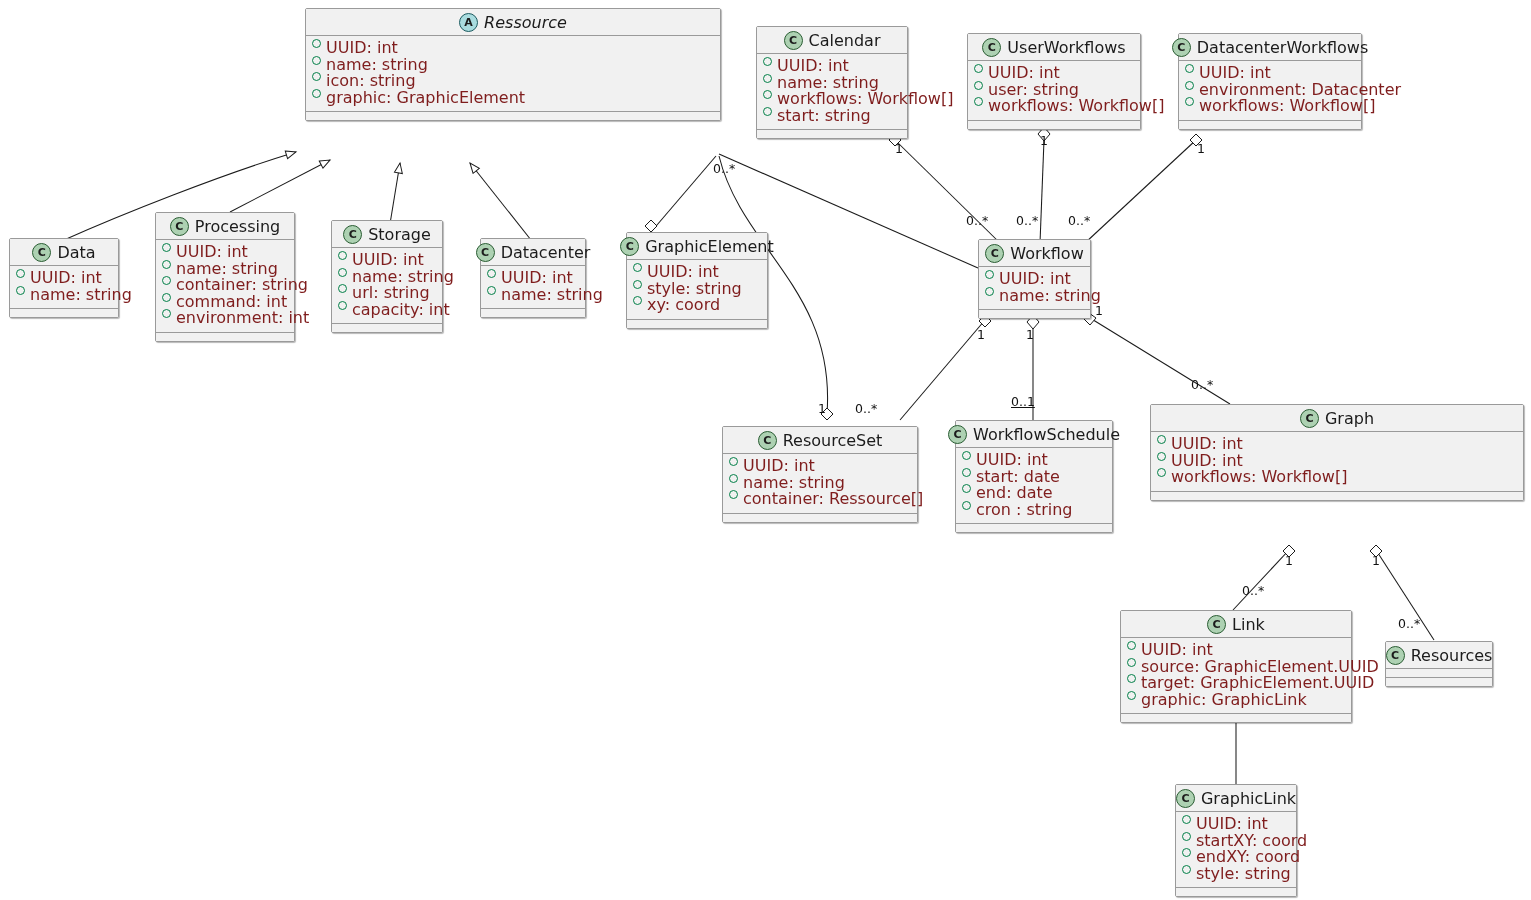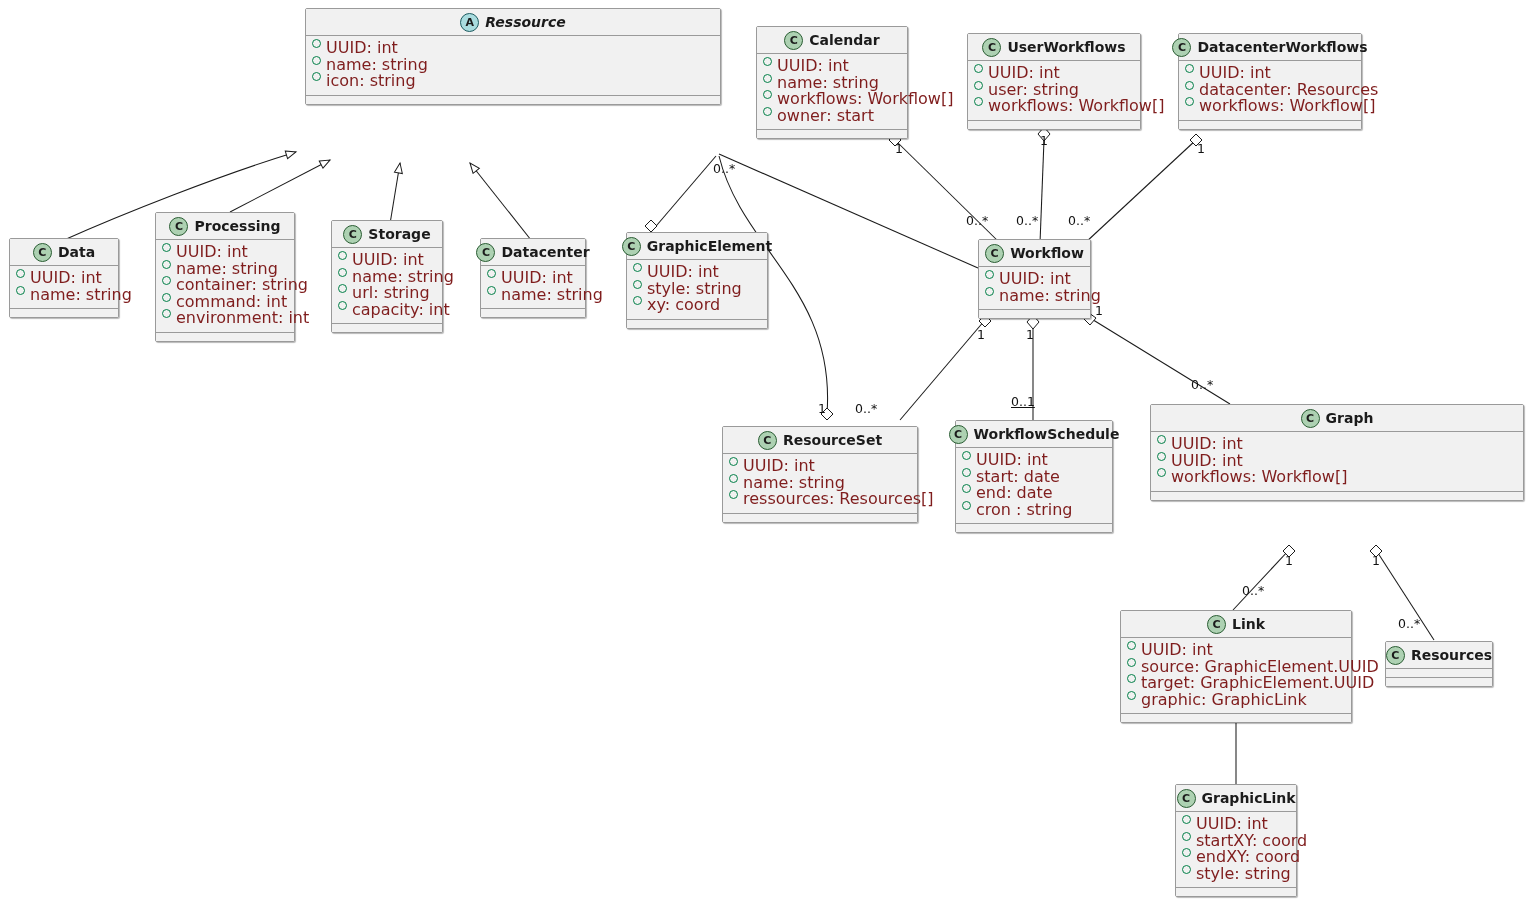--- a/index.html
+++ b/index.html
@@ -57,24 +57,23 @@
   }
   .stereo-circle.c {
     background: #ADD1B2;
     border: 1px solid #2A5D33;
   }
   .stereo-circle.a {
     background: #A9DCDF;
     border: 1px solid #1C5B60;
   }
   .uml-title {
-    font-size: 14px;
+    font-size: 16px;
     color: #1B1B1B;
     white-space: nowrap;
-    font-weight: bold;
   }
   .uml-title.abstract {
     font-style: italic;
   }
   .uml-attrs {
     box-sizing: border-box;
     padding: 4px 6px 5px 6px;
     border-bottom: 1px solid #9A9A9A;
     background: #F1F1F1;
   }
@@ -179,20 +178,24 @@
           <span>UUID: int</span>
         </div>
       <div class="attr">
           <span class="vis-dot"></span>
           <span>name: string</span>
         </div>
       <div class="attr">
           <span class="vis-dot"></span>
           <span>icon: string</span>
         </div>
+      <div class="attr">
+          <span class="vis-dot"></span>
+          <span>graphic: GraphicElement</span>
+        </div>
     </div>
     <div class="uml-footer"></div>
   </div>
 
   <div class="uml-class" style="left:9px; top:238px; width:110px;">
     <div class="uml-header">
       <span class="stereo-circle c">C</span>
       <span class="uml-title">Data</span>
     </div>
     <div class="uml-attrs">
@@ -317,21 +320,21 @@
       <div class="attr">
           <span class="vis-dot"></span>
           <span>name: string</span>
         </div>
       <div class="attr">
           <span class="vis-dot"></span>
           <span>workflows: Workflow[]</span>
         </div>
       <div class="attr">
           <span class="vis-dot"></span>
-          <span>owner: start</span>
+          <span>start: string</span>
         </div>
     </div>
     <div class="uml-footer"></div>
   </div>
 
   <div class="uml-class" style="left:967px; top:33px; width:174px;">
     <div class="uml-header">
       <span class="stereo-circle c">C</span>
       <span class="uml-title">UserWorkflows</span>
     </div>
@@ -357,21 +360,21 @@
       <span class="stereo-circle c">C</span>
       <span class="uml-title">DatacenterWorkflows</span>
     </div>
     <div class="uml-attrs">
       <div class="attr">
           <span class="vis-dot"></span>
           <span>UUID: int</span>
         </div>
       <div class="attr">
           <span class="vis-dot"></span>
-          <span>datacenter: Resources</span>
+          <span>environment: Datacenter</span>
         </div>
       <div class="attr">
           <span class="vis-dot"></span>
           <span>workflows: Workflow[]</span>
         </div>
     </div>
     <div class="uml-footer"></div>
   </div>
 
   <div class="uml-class" style="left:978px; top:239px; width:113px;">
@@ -401,21 +404,21 @@
       <div class="attr">
           <span class="vis-dot"></span>
           <span>UUID: int</span>
         </div>
       <div class="attr">
           <span class="vis-dot"></span>
           <span>name: string</span>
         </div>
       <div class="attr">
           <span class="vis-dot"></span>
-          <span>ressources: Resources[]</span>
+          <span>container: Ressource[]</span>
         </div>
     </div>
     <div class="uml-footer"></div>
   </div>
 
   <div class="uml-class" style="left:955px; top:420px; width:158px;">
     <div class="uml-header">
       <span class="stereo-circle c">C</span>
       <span class="uml-title">WorkflowSchedule</span>
     </div>

